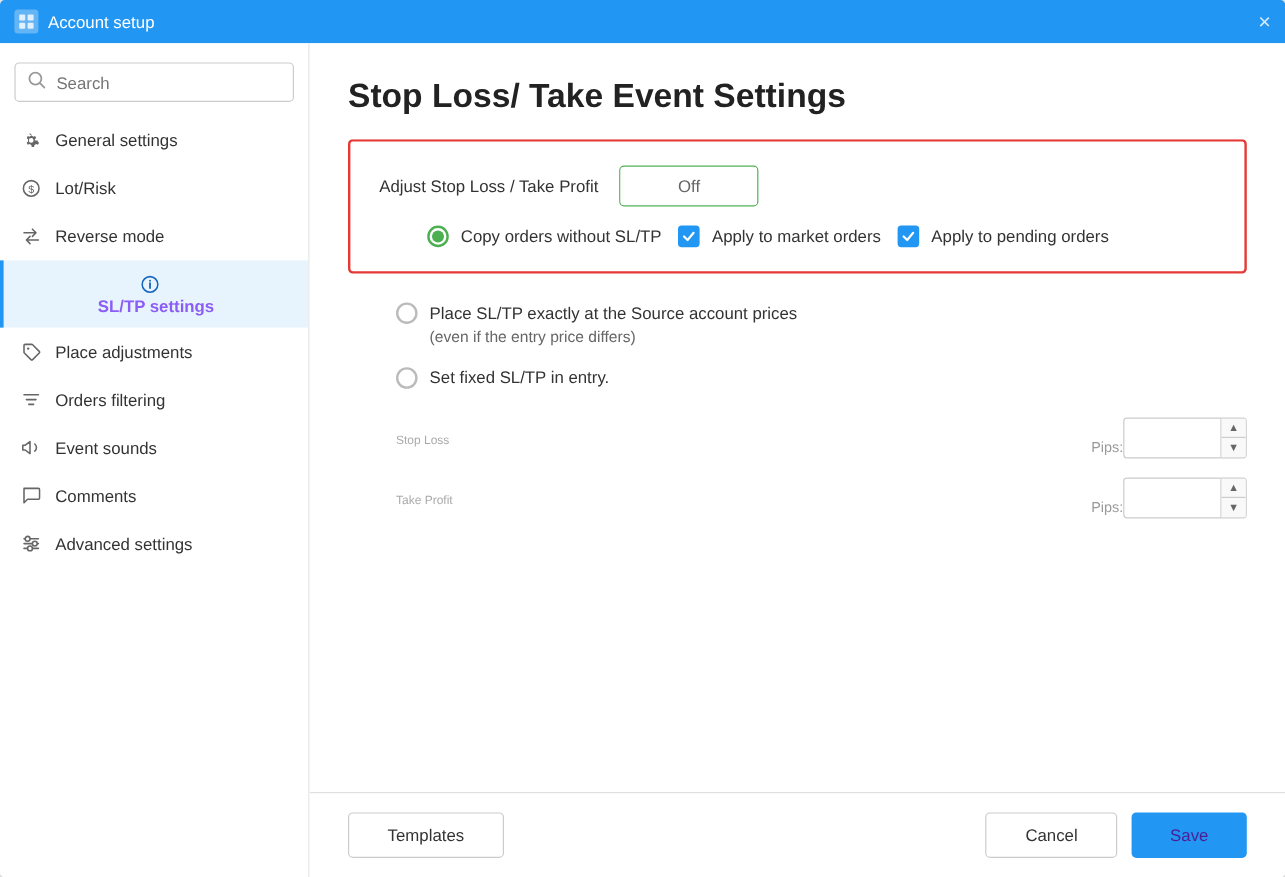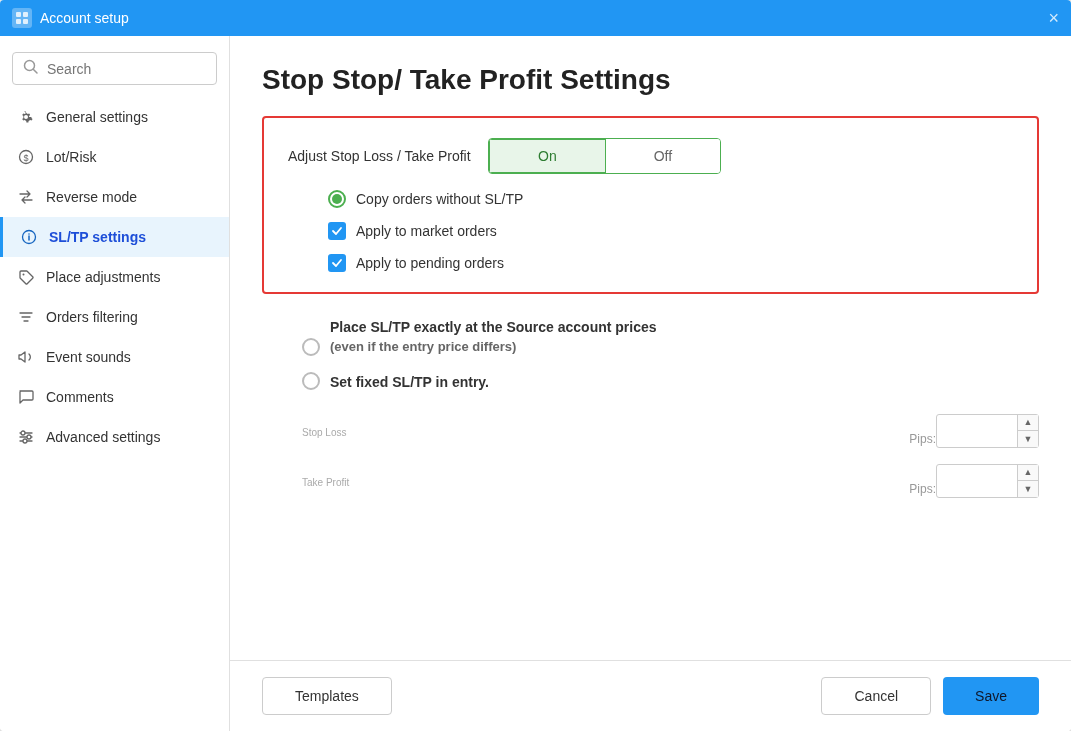--- a/index.html
+++ b/index.html
@@ -8,27 +8,27 @@
     .window { width: 1071px; height: 731px; background: #fff; display: flex; flex-direction: column; overflow: hidden; border-radius: 4px; box-shadow: 0 2px 10px rgba(0,0,0,0.2); }
 
     .titlebar { background: #2196f3; color: #fff; height: 36px; display: flex; align-items: center; padding: 0 12px; font-size: 14px; font-weight: 500; flex-shrink: 0; }
     .titlebar-icon { width: 20px; height: 20px; margin-right: 8px; background: rgba(255,255,255,0.3); border-radius: 3px; display: flex; align-items: center; justify-content: center; }
     .titlebar-title { flex: 1; }
     .titlebar-close { cursor: pointer; font-size: 18px; opacity: 0.8; }
 
     .content-area { display: flex; flex: 1; overflow: hidden; }
 
     
-    .sidebar { width: 230px; background: #fff; border-right: 1px solid #e0e0e0; display: flex; flex-direction: column; flex-shrink: 0; padding-top: 8px; }
+    .sidebar { width: 258px; background: #fff; border-right: 1px solid #e0e0e0; display: flex; flex-direction: column; flex-shrink: 0; padding-top: 8px; }
     .search-box { margin: 8px 12px 12px; display: flex; align-items: center; border: 1px solid #ccc; border-radius: 4px; padding: 6px 10px; background: #fff; }
     .search-box input { border: none; outline: none; font-size: 14px; color: #555; background: transparent; width: 100%; }
     .search-icon-svg { margin-right: 8px; color: #999; flex-shrink: 0; }
 
     .nav-item { display: flex; align-items: center; padding: 10px 16px; cursor: pointer; color: #333; font-size: 14px; }
-    .nav-item.active { background: #e8f4fd; font-weight: 600; color: #1d4ed8; border-left: 3px solid #2196f3; }
+    .nav-item.active { background: #e8f4fd; font-weight: 600; color: #8b5cf6; border-left: 3px solid #2196f3; flex-direction: column; }
     .nav-item .nav-icon { width: 20px; height: 20px; margin-right: 10px; flex-shrink: 0; display: flex; align-items: center; justify-content: center; color: #666; }
     .nav-item.active .nav-icon { color: #1565c0; }
 
     
     .main { flex: 1; display: flex; flex-direction: column; overflow: hidden; background: #fff; }
     .main-header { padding: 28px 32px 20px; }
     .main-header h1 { font-size: 28px; font-weight: 700; color: #222; }
 
     .main-body { flex: 1; padding: 0 32px; overflow-y: auto; }
 
@@ -36,36 +36,36 @@
     .section-box { border: 2px solid #e53935; border-radius: 4px; padding: 20px 24px; margin-bottom: 24px; }
     .field-row { display: flex; align-items: center; margin-bottom: 0; }
     .field-label { font-size: 14px; color: #333; min-width: 200px; }
 
     
     .toggle-group { display: flex; border: 1px solid #4caf50; border-radius: 4px; overflow: hidden; }
     .toggle-btn { padding: 8px 48px; font-size: 14px; cursor: pointer; background: #fff; border: none; color: #333; }
     .toggle-btn.active { background: #e8f5e9; color: #2e7d32; font-weight: 500; border: 1px solid #4caf50; }
     .toggle-btn.inactive { background: #fff; color: #666; }
 
-    .radio-group { margin-top: 16px; display: flex; flex-direction: column; gap: 14px; margin-left: 40px; }
+    .radio-group { margin-top: 16px; display: flex; flex-direction: row; gap: 14px; margin-left: 40px; }
     .radio-item { display: flex; align-items: center; gap: 10px; font-size: 14px; color: #333; cursor: pointer; }
     .checkbox-item { display: flex; align-items: center; gap: 10px; font-size: 14px; color: #333; cursor: pointer; }
 
     
     .custom-radio { width: 18px; height: 18px; border-radius: 50%; border: 2px solid #4caf50; display: flex; align-items: center; justify-content: center; flex-shrink: 0; }
     .custom-radio.checked::after { content: ''; width: 10px; height: 10px; border-radius: 50%; background: #4caf50; }
     .custom-radio.unchecked { border-color: #bbb; }
 
     
     .custom-checkbox { width: 18px; height: 18px; border-radius: 3px; background: #2196f3; display: flex; align-items: center; justify-content: center; flex-shrink: 0; }
     .custom-checkbox svg { color: #fff; }
 
     
     .options-section { padding-left: 40px; display: flex; flex-direction: column; gap: 16px; margin-bottom: 24px; }
-    .option-item { display: flex; align-items: flex-end; gap: 10px; font-size: 14px; color: #333; cursor: pointer; font-weight: bold; }
+    .option-item { display: flex; align-items: flex-start; gap: 10px; font-size: 14px; color: #333; cursor: pointer; }
     .option-item .label-text { line-height: 1.4; }
     .option-sub { font-size: 13px; color: #666; }
 
     
     .pips-section { display: flex; flex-direction: column; gap: 16px; margin-top: 8px; padding-left: 40px; }
     .pips-row { display: flex; align-items: center; gap: 16px; }
     .pips-label-area { flex: 1; }
     .pips-field-label { font-size: 10px; color: #aaa; text-align: right; }
     .pips-input-area { display: flex; align-items: flex-end; }
     .pips-unit-label { font-size: 12px; color: #999; margin-bottom: 2px; }
@@ -76,21 +76,21 @@
     .pips-spinner-btn:first-child { border-bottom: 1px solid #ccc; }
 
     
     .main-footer { border-top: 1px solid #e0e0e0; padding: 16px 32px; display: flex; align-items: center; background: #fff; flex-shrink: 0; }
     .footer-left { display: flex; gap: 12px; }
     .footer-right { margin-left: auto; display: flex; gap: 12px; }
 
     .btn { padding: 10px 32px; border-radius: 4px; font-size: 14px; cursor: pointer; border: none; font-weight: 500; }
     .btn-outline { background: #fff; border: 1px solid #ccc; color: #333; }
     .btn-default { background: #fff; border: 1px solid #ccc; color: #333; }
-    .btn-primary { background: #2196f3; color: #0f172a; border: none; text-align: right; }
+    .btn-primary { background: #2196f3; color: #4c1d95; border: none; text-align: right; }
   </style>
 </head>
 <body>
 
 <div class="window">
 
   <div class="titlebar">
     <div class="titlebar-icon">
       <svg width="14" height="14" viewBox="0 0 14 14" fill="none">
         <rect x="1" y="1" width="5" height="5" rx="1" fill="white" opacity="0.8"></rect>
@@ -204,30 +204,29 @@
             <line x1="2" y1="12" x2="14" y2="12" stroke="#666" stroke-width="1.3" stroke-linecap="round"></line>
             <circle cx="7" cy="12" r="2" fill="white" stroke="#666" stroke-width="1.3"></circle>
           </svg>
         </span>
         <span>Advanced settings</span>
       </div>
     </div>
 
     <div class="main">
       <div class="main-header">
-        <h1>Stop Stop/ Take Profit Settings</h1>
+        <h1>Stop Loss/ Take Event Settings</h1>
       </div>
 
       <div class="main-body">
 
         <div class="section-box">
           <div class="field-row">
             <span class="field-label">Adjust Stop Loss / Take Profit</span>
             <div class="toggle-group">
-              <button class="toggle-btn active">On</button>
               <button class="toggle-btn inactive">Off</button>
             </div>
           </div>
 
           <div class="radio-group">
             <div class="radio-item">
               <div class="custom-radio checked"></div>
               <span>Copy orders without SL/TP</span>
             </div>
             <div class="checkbox-item">

